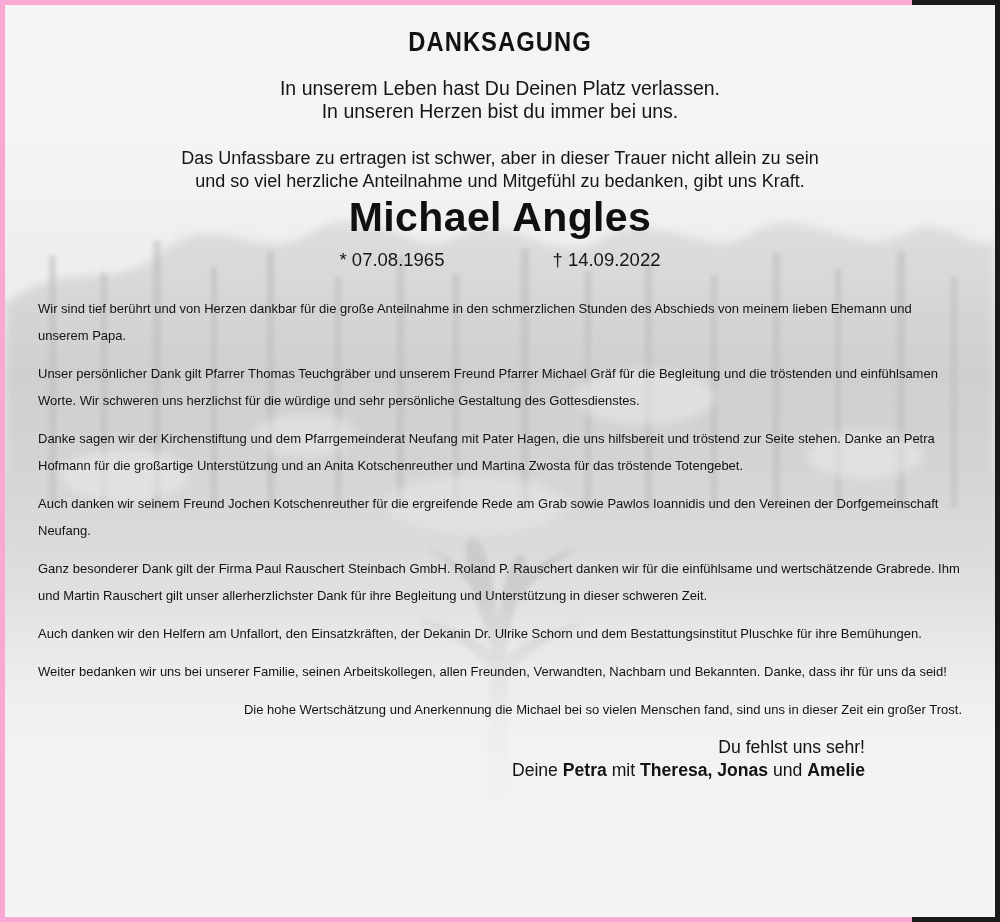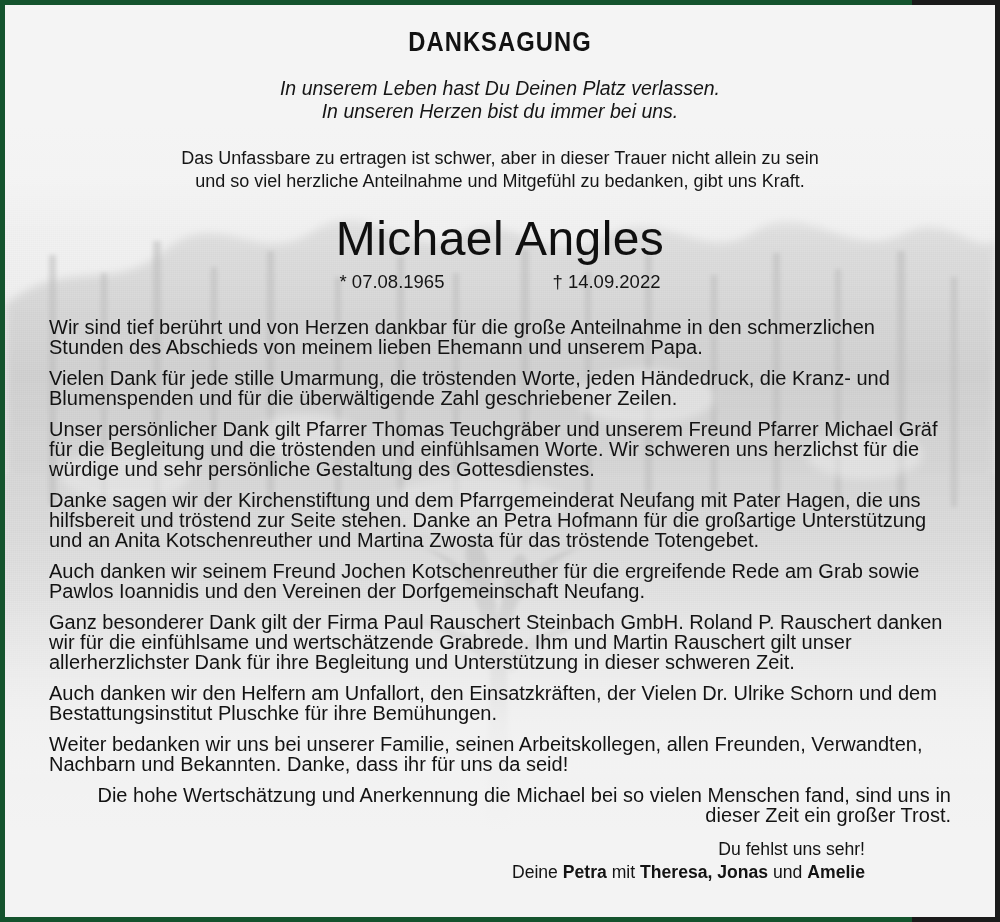--- a/index.html
+++ b/index.html
@@ -9,21 +9,21 @@
     width:1000px; height:922px;
     background:#1a1a1a;
     font-family:"Liberation Sans", sans-serif;
     overflow:hidden;
   }
 
   
   .notice {
     position:relative;
     width:912px; height:922px;
-    background:#14532d;
+    background:#f9a8d4;
     padding:5px 5px 5px 5px;
   }
 
   .sheet {
     position:relative;
     width:990px; height:912px;
     background:#f2f2f2;
     overflow:hidden;
   }
 
@@ -75,59 +75,57 @@
     font-size:27px;
     font-weight:bold;
     letter-spacing:1.2px;
     transform:scaleX(.88);
     margin-top:22px;
     color:#121212;
   }
 
   .verse {
     text-align:center;
-    font-style:italic;
     font-size:19.5px;
     line-height:23px;
     margin-top:19px;
     color:#151515;
   }
 
   .intro {
     text-align:center;
     font-size:18px;
     line-height:23px;
     margin-top:24px;
     color:#151515;
   }
 
   .name {
     text-align:center;
-    font-size:48px;
+    font-size:41px;
     line-height:48px;
-    margin-top:22px;
-    font-weight:normal;
+    font-weight:bold;
     letter-spacing:.4px;
     color:#101010;
   }
 
   .dates {
     display:flex;
     justify-content:center;
     gap:108px;
     font-size:18.5px;
     margin-top:8px;
     color:#151515;
   }
 
   .body-text {
     margin-top:24px;
-    padding:0 44px;
-    font-size:20px;
-    line-height:20px;
+    padding:0 33px;
+    font-size:13px;
+    line-height:27px;
     color:#131313;
   }
 
   .body-text p { margin-bottom:11px; }
   .body-text p:last-child { margin-bottom:0;text-align:right; }
 
   .closing {
     margin-top:13px;
     padding-right:130px;
     text-align:right;
@@ -243,26 +241,25 @@
 
       <div class="name">Michael Angles</div>
 
       <div class="dates">
         <span>* 07.08.1965</span>
         <span>† 14.09.2022</span>
       </div>
 
       <div class="body-text">
         <p>Wir sind tief berührt und von Herzen dankbar für die große Anteilnahme in den schmerzlichen Stunden des Abschieds von meinem lieben Ehemann und unserem Papa.</p>
-        <p>Vielen Dank für jede stille Umarmung, die tröstenden Worte, jeden Händedruck, die Kranz- und Blumenspenden und für die überwältigende Zahl geschriebener Zeilen.</p>
         <p>Unser persönlicher Dank gilt Pfarrer Thomas Teuchgräber und unserem Freund Pfarrer Michael Gräf für die Begleitung und die tröstenden und einfühlsamen Worte. Wir schweren uns herzlichst für die würdige und sehr persönliche Gestaltung des Gottesdienstes.</p>
         <p>Danke sagen wir der Kirchenstiftung und dem Pfarrgemeinderat Neufang mit Pater Hagen, die uns hilfsbereit und tröstend zur Seite stehen. Danke an Petra Hofmann für die großartige Unterstützung und an Anita Kotschenreuther und Martina Zwosta für das tröstende Totengebet.</p>
         <p>Auch danken wir seinem Freund Jochen Kotschenreuther für die ergreifende Rede am Grab sowie Pawlos Ioannidis und den Vereinen der Dorfgemeinschaft Neufang.</p>
         <p>Ganz besonderer Dank gilt der Firma Paul Rauschert Steinbach GmbH. Roland P. Rauschert danken wir für die einfühlsame und wertschätzende Grabrede. Ihm und Martin Rauschert gilt unser allerherzlichster Dank für ihre Begleitung und Unterstützung in dieser schweren Zeit.</p>
-        <p>Auch danken wir den Helfern am Unfallort, den Einsatzkräften, der Vielen Dr. Ulrike Schorn und dem Bestattungsinstitut Pluschke für ihre Bemühungen.</p>
+        <p>Auch danken wir den Helfern am Unfallort, den Einsatzkräften, der Dekanin Dr. Ulrike Schorn und dem Bestattungsinstitut Pluschke für ihre Bemühungen.</p>
         <p>Weiter bedanken wir uns bei unserer Familie, seinen Arbeitskollegen, allen Freunden, Verwandten, Nachbarn und Bekannten. Danke, dass ihr für uns da seid!</p>
         <p>Die hohe Wertschätzung und Anerkennung die Michael bei so vielen Menschen fand, sind uns in dieser Zeit ein großer Trost.</p>
       </div>
 
       <div class="closing">
         <span class="cl-line">Du fehlst uns sehr!</span>
         <span class="cl-line"><span>Deine </span><b>Petra</b><span> mit </span><b>Theresa, Jonas</b><span> und </span><b>Amelie</b></span>
       </div>
 
     </div>

